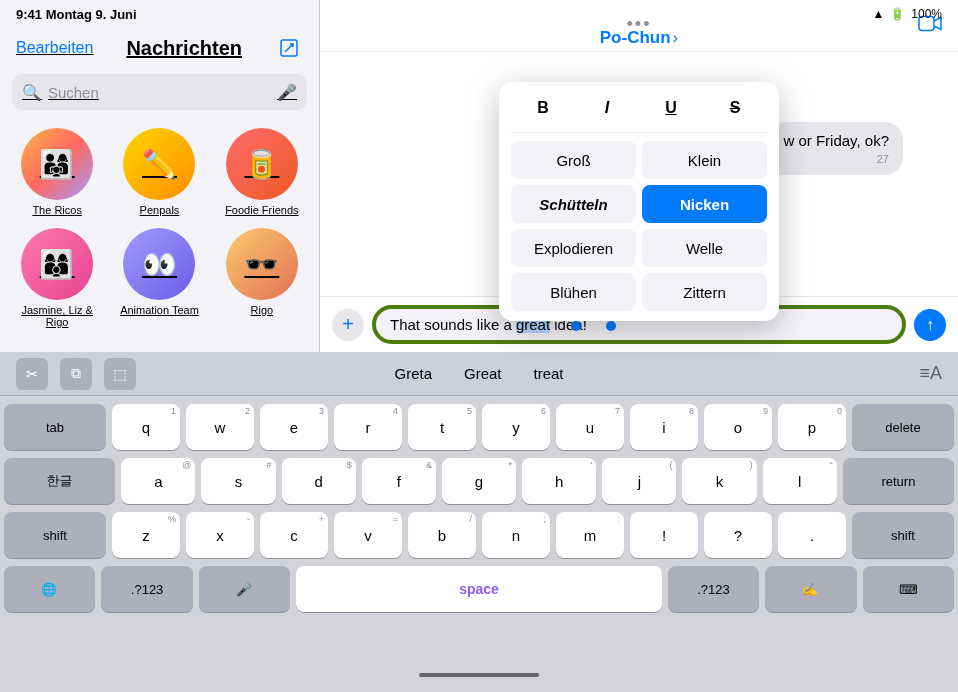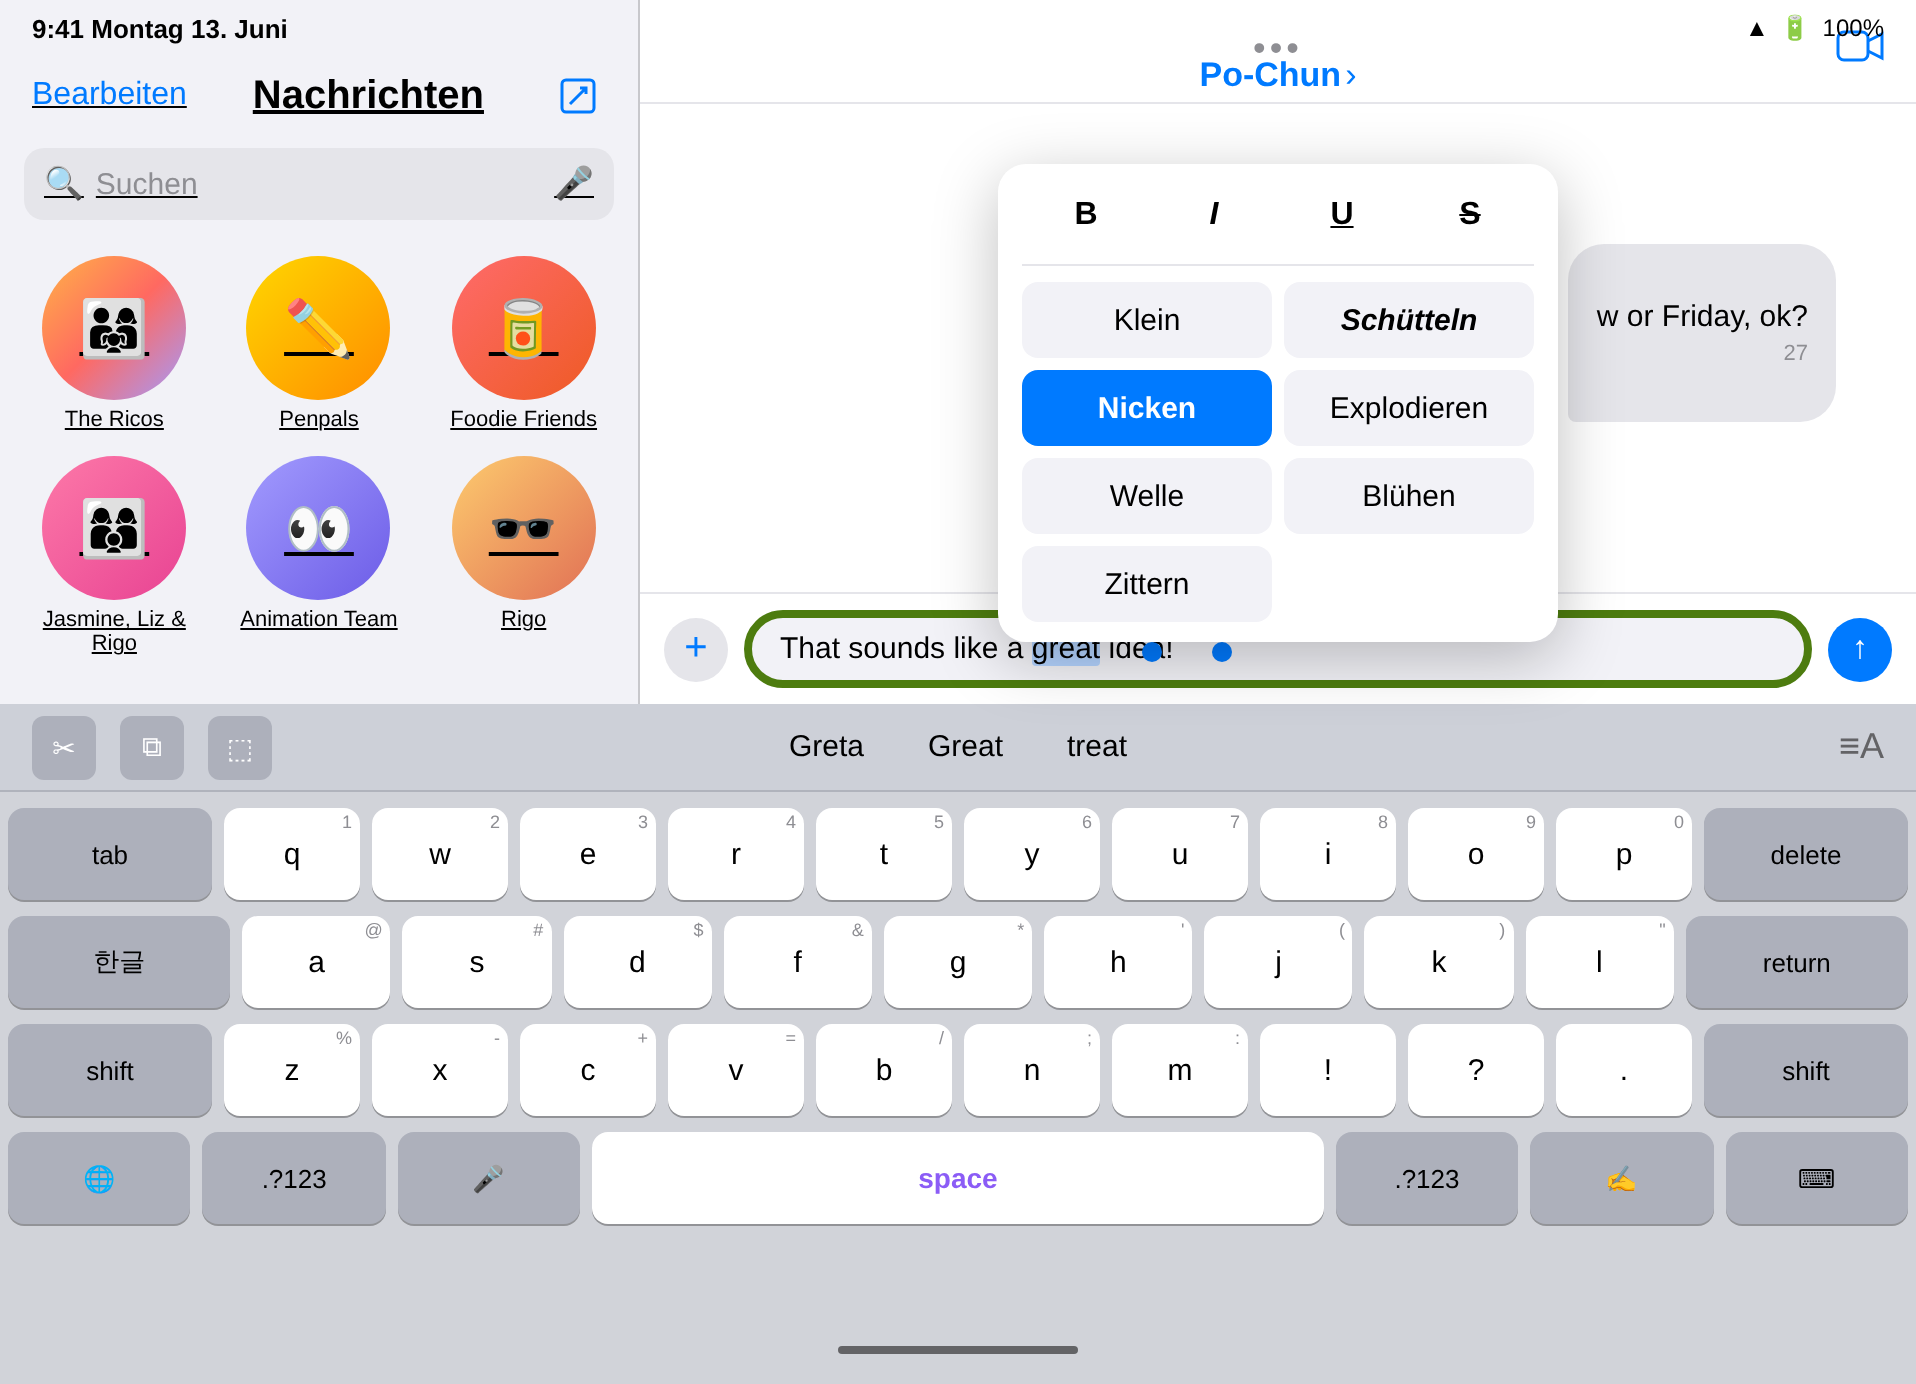--- a/index.html
+++ b/index.html
@@ -257,24 +257,24 @@
     .msg-status {
       font-size: 11px;
       color: #8e8e93;
       margin-top: 2px;
     }
 
     
     .received-msg-area {
       position: absolute;
       top: 70px;
-      right: 40px;
+      right: 55px;
       background: #e5e5ea;
       border-radius: 18px 18px 18px 4px;
-      padding: 28px 14px;
+      padding: 10px 14px;
       font-size: 15px;
       color: #000;
       max-width: 220px;
     }
     .msg-time {
       font-size: 11px;
       color: #8e8e93;
       text-align: center;
       margin-bottom: 6px;
     }
@@ -464,21 +464,21 @@
       background: #007aff;
       border-radius: 50%;
       position: absolute;
     }
   </style>
 </head>
 <body>
 
 <div class="status-bar">
   <span class="status-time">
-    <span>9:41</span> <span>Montag 13. Juni</span>
+    <span>9:41</span> <span>Montag 9. Juni</span>
   </span>
   <div class="status-right">
     <span>▲</span>
     <span>🔋</span>
     <span>100%</span>
   </div>
 </div>
 
 <div class="left-panel">
   <div class="left-header">
@@ -556,20 +556,21 @@
   <div class="chat-messages">
 
     <div class="format-popup">
       <div class="format-icons-row">
         <div class="format-icon-btn bold">B</div>
         <div class="format-icon-btn italic">I</div>
         <div class="format-icon-btn underline">U</div>
         <div class="format-icon-btn strikethrough">S</div>
       </div>
       <div class="format-grid">
+        <div class="format-btn">Groß</div>
         <div class="format-btn">Klein</div>
         <div class="format-btn bold-text">Schütteln</div>
         <div class="format-btn active">Nicken</div>
         <div class="format-btn">Explodieren</div>
         <div class="format-btn">Welle</div>
         <div class="format-btn">Blühen</div>
         <div class="format-btn">Zittern</div>
       </div>
     </div>
 

